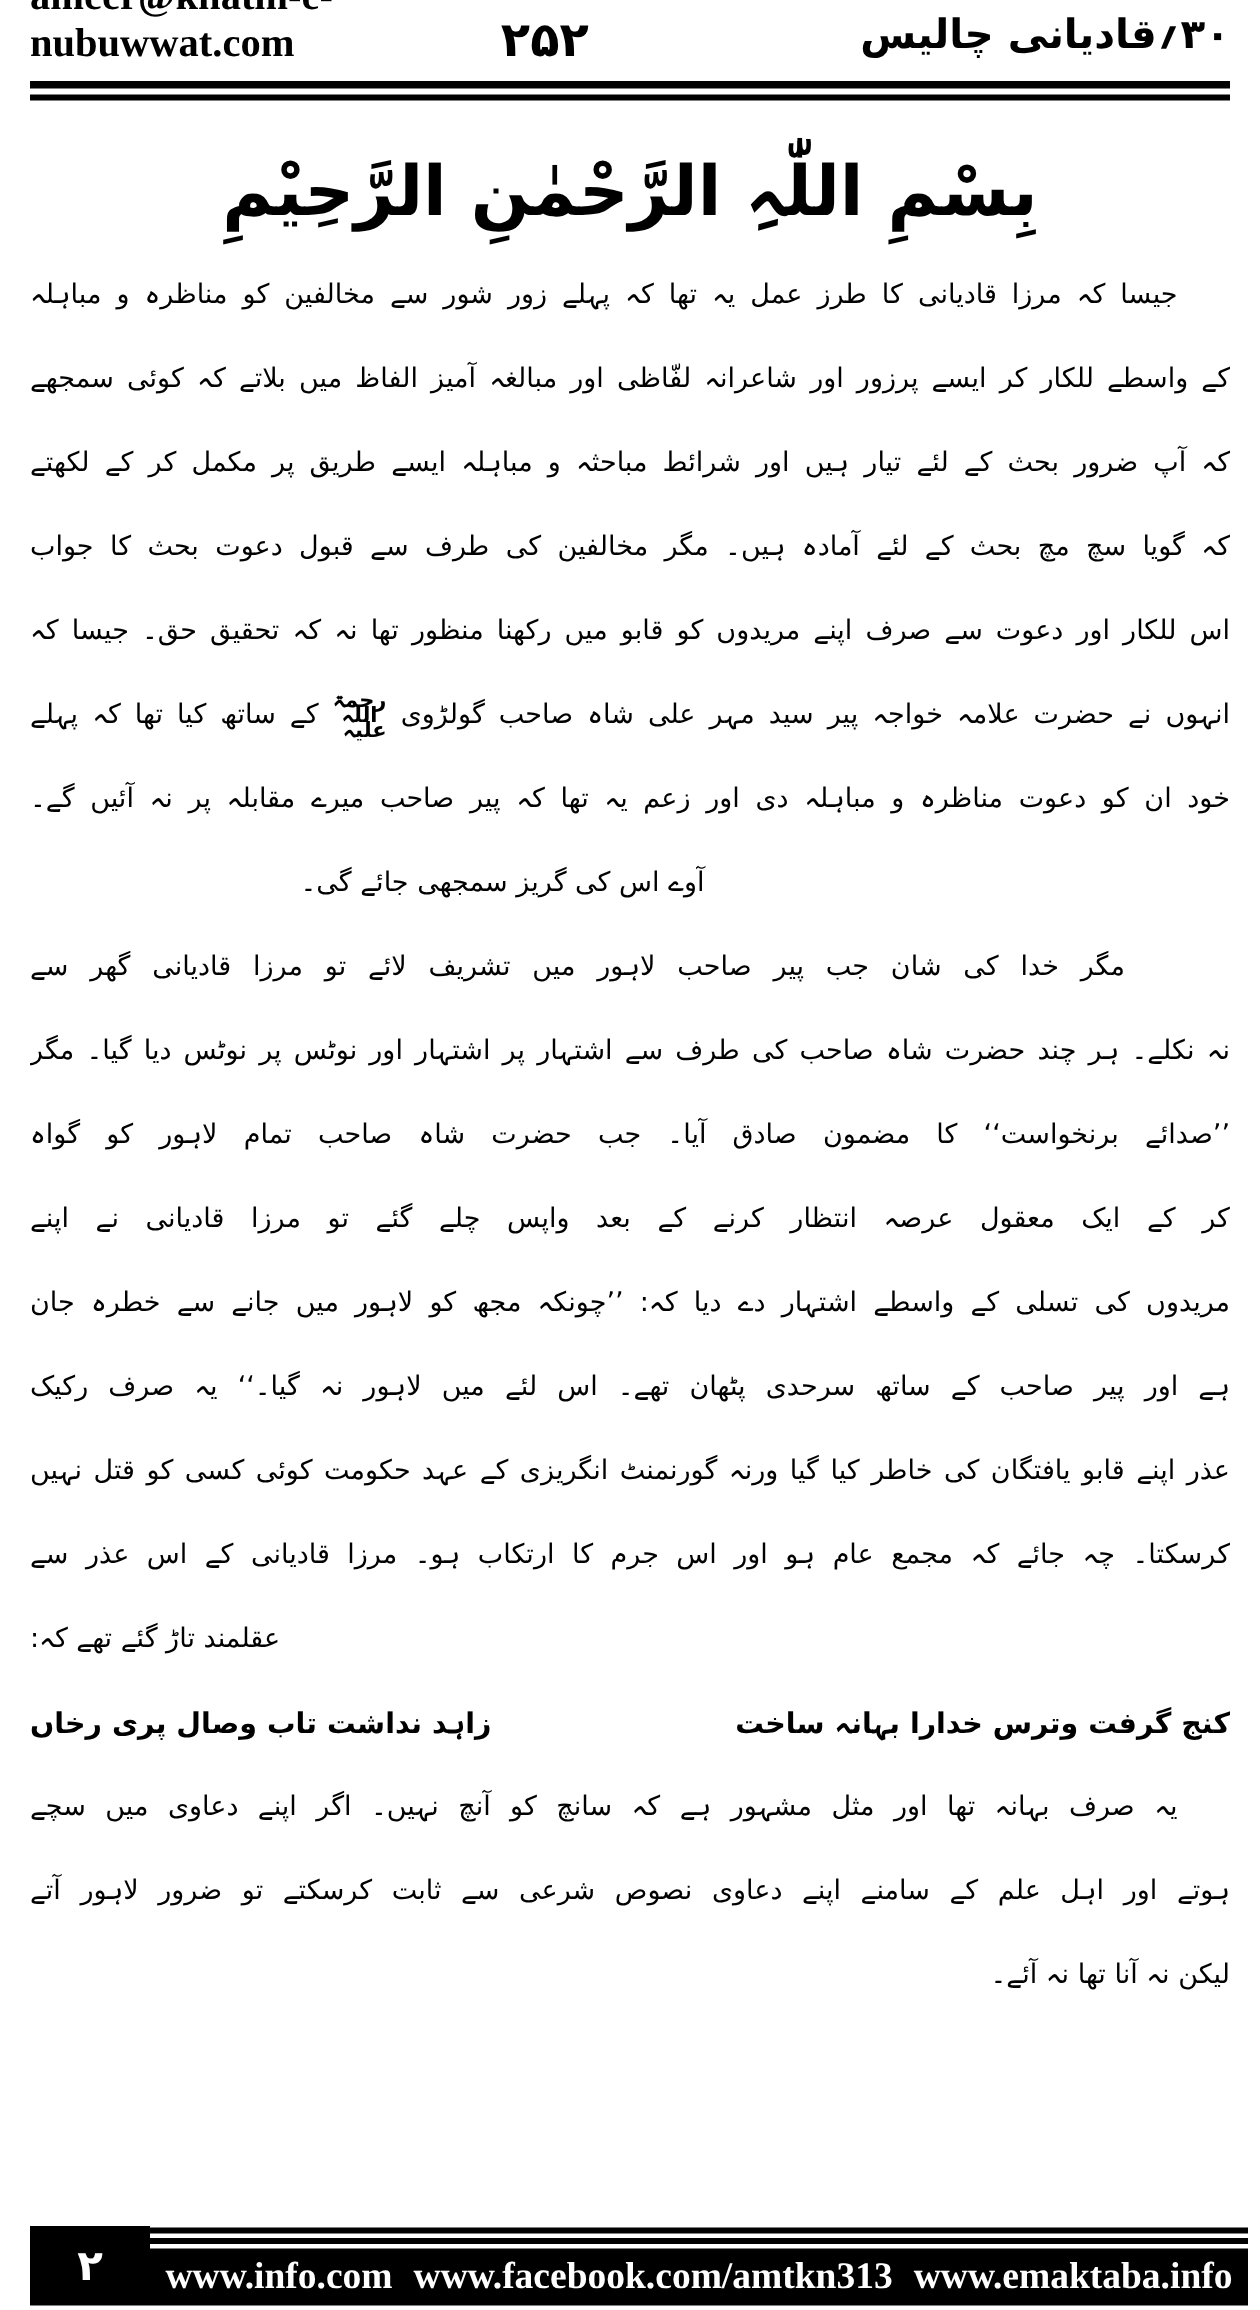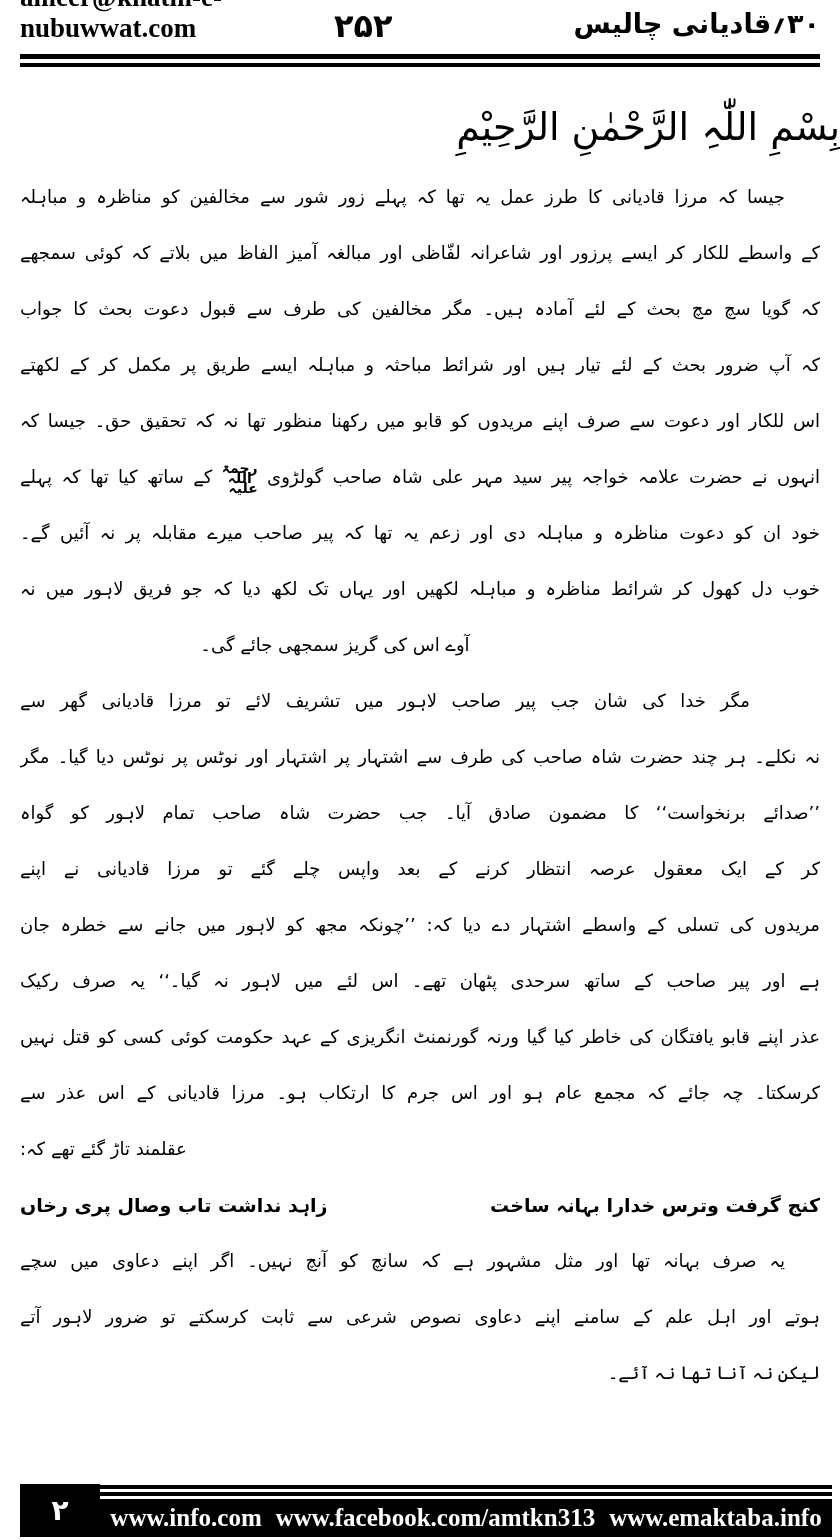--- a/index.html
+++ b/index.html
@@ -42,43 +42,43 @@
     margin:10px 20px 0 20px;
     border-top:5px solid #000;
     height:4px;
     border-bottom:4px solid #000;
   }
   
   .bismillah{
     margin-top:24px;
     height:72px;
     line-height:72px;
-    text-align:right;
+    text-align:center;
     direction:rtl;
-    font-weight:normal;
-    font-size:38px;
+    font-weight:bold;
+    font-size:46px;
   }
   
   .bodytext{
     direction:rtl;
     margin:6px 20px 0 20px;
     font-size:18px;
   }
   .bl{
     height:56px;
     line-height:56px;
     text-align:justify;
     text-align-last:justify;
     overflow:hidden;
     white-space:nowrap;
   }
   .indent-sm{padding-right:35px;}
   .indent-md{padding-right:70px;}
   .align-left{text-align:left;text-align-last:left;}
-  .align-right{text-align:left;text-align-last:right;font-family:Liberation Serif, serif;}
+  .align-right{text-align:left;text-align-last:right;}
   .short-center{
     text-align:center;text-align-last:center;
     transform:translateX(-85px);
   }
   .verse{
     display:flex;
     justify-content:space-between;
     font-weight:bold;
     font-size:19px;
     white-space:nowrap;
@@ -142,26 +142,25 @@
     <div class="header-title">محاسبہ قادیانیت جلد ۳۰؍قادیانی چالیس</div>
   </div>
 
   <div class="header-rule"></div>
 
   <div class="bismillah">بِسْمِ اللّٰہِ الرَّحْمٰنِ الرَّحِیْمِ</div>
 
   <div class="bodytext">
     <div class="bl indent-sm">جیسا کہ مرزا قادیانی کا طرز عمل یہ تھا کہ پہلے زور شور سے مخالفین کو مناظرہ و مباہلہ</div>
     <div class="bl">کے واسطے للکار کر ایسے پرزور اور شاعرانہ لفّاظی اور مبالغہ آمیز الفاظ میں بلاتے کہ کوئی سمجھے</div>
+    <div class="bl">کہ آپ ضرور بحث کے لئے تیار ہیں اور شرائط مباحثہ و مباہلہ ایسے طریق پر مکمل کر کے لکھتے</div>
     <div class="bl">کہ گویا سچ مچ بحث کے لئے آمادہ ہیں۔ مگر مخالفین کی طرف سے قبول دعوت بحث کا جواب</div>
-    <div class="bl">کہ آپ ضرور بحث کے لئے تیار ہیں اور شرائط مباحثہ و مباہلہ ایسے طریق پر مکمل کر کے لکھتے</div>
     <div class="bl">اس للکار اور دعوت سے صرف اپنے مریدوں کو قابو میں رکھنا منظور تھا نہ کہ تحقیق حق۔ جیسا کہ</div>
     <div class="bl"><span>انہوں نے حضرت علامہ خواجہ پیر سید مہر علی شاہ صاحب گولڑوی</span> <span class="honorific">رحمۃ اللہ علیہ</span> <span>کے ساتھ کیا تھا کہ پہلے</span></div>
     <div class="bl">خود ان کو دعوت مناظرہ و مباہلہ دی اور زعم یہ تھا کہ پیر صاحب میرے مقابلہ پر نہ آئیں گے۔</div>
-    <div class="bl">خوب دل کھول کر شرائط مناظرہ و مباہلہ لکھیں اور یہاں تک لکھ دیا کہ جو فریق لاہور میں نہ</div>
     <div class="bl short-center">آوے اس کی گریز سمجھی جائے گی۔</div>
     <div class="bl indent-md">مگر خدا کی شان جب پیر صاحب لاہور میں تشریف لائے تو مرزا قادیانی گھر سے</div>
     <div class="bl">نہ نکلے۔ ہر چند حضرت شاہ صاحب کی طرف سے اشتہار پر اشتہار اور نوٹس پر نوٹس دیا گیا۔ مگر</div>
     <div class="bl">’’صدائے برنخواست‘‘ کا مضمون صادق آیا۔ جب حضرت شاہ صاحب تمام لاہور کو گواہ</div>
     <div class="bl">کر کے ایک معقول عرصہ انتظار کرنے کے بعد واپس چلے گئے تو مرزا قادیانی نے اپنے</div>
     <div class="bl">مریدوں کی تسلی کے واسطے اشتہار دے دیا کہ: ’’چونکہ مجھ کو لاہور میں جانے سے خطرہ جان</div>
     <div class="bl">ہے اور پیر صاحب کے ساتھ سرحدی پٹھان تھے۔ اس لئے میں لاہور نہ گیا۔‘‘ یہ صرف رکیک</div>
     <div class="bl">عذر اپنے قابو یافتگان کی خاطر کیا گیا ورنہ گورنمنٹ انگریزی کے عہد حکومت کوئی کسی کو قتل نہیں</div>
     <div class="bl">کرسکتا۔ چہ جائے کہ مجمع عام ہو اور اس جرم کا ارتکاب ہو۔ مرزا قادیانی کے اس عذر سے</div>
     <div class="bl align-left">عقلمند تاڑ گئے تھے کہ:</div>

